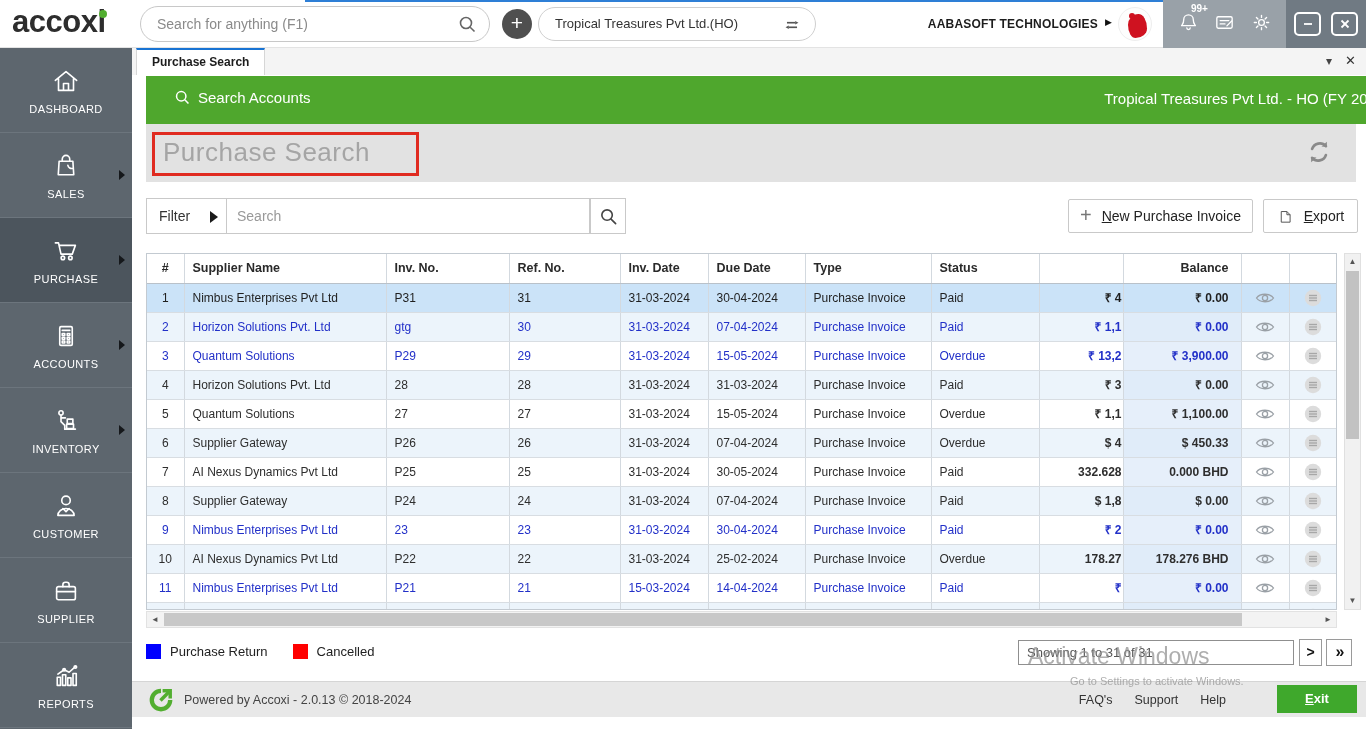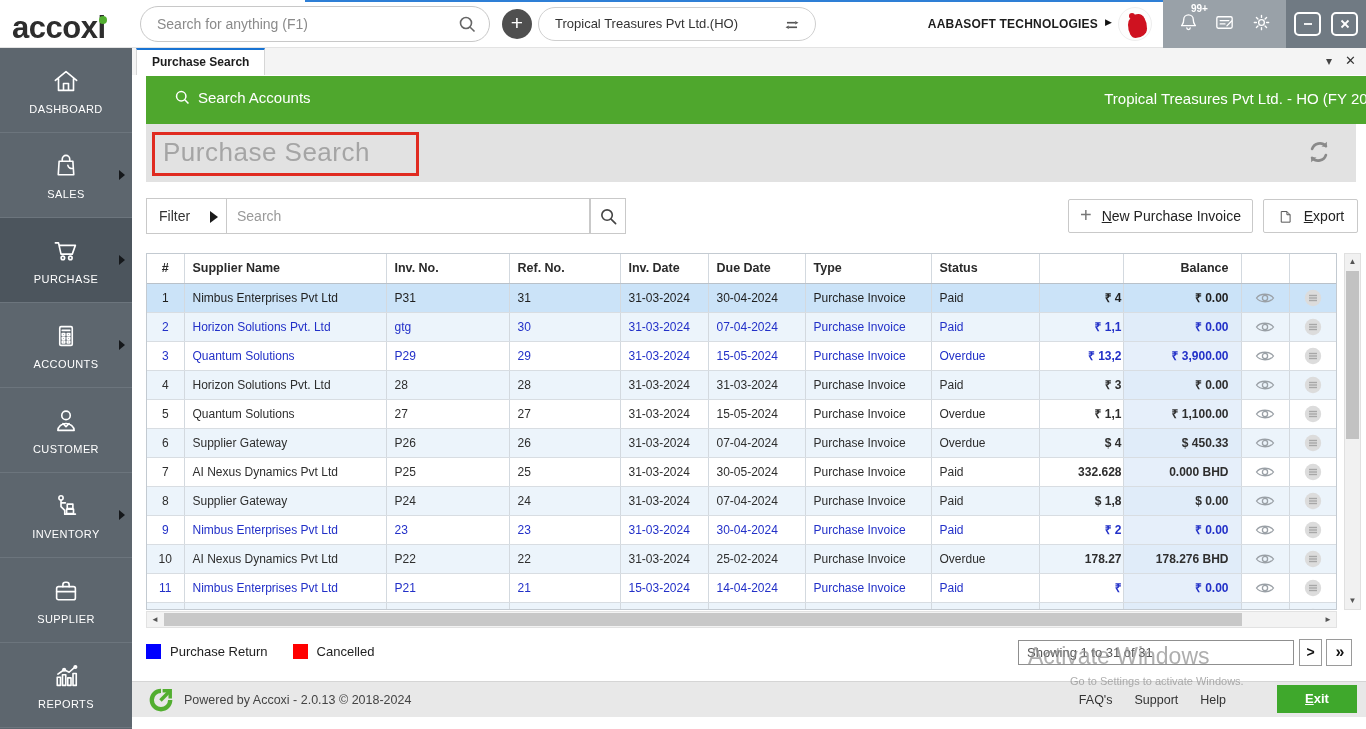--- a/index.html
+++ b/index.html
@@ -2,21 +2,21 @@
 <html><head>
 <meta charset="utf-8">
 <style>
   * { margin:0; padding:0; box-sizing:border-box; }
   html,body { font-family:"Liberation Sans", sans-serif; background:#fff; }
   .window { position:relative; width:1366px; height:729px; overflow:hidden; background:#fff; outline:1px solid #8fa3b5; }
 
   
   .topbar { position:absolute; left:0; top:0; width:1366px; height:48px; background:#fff; border-bottom:1px solid #e3e3e3; z-index:20; }
   .top-accent { position:absolute; left:305px; top:0; width:858px; height:2px; background:#2e7fd6; }
-  .logo { position:absolute; left:12px; top:10px; font-size:31px; font-weight:bold; color:#2d2d2d; letter-spacing:-0.5px; }
+  .logo { position:absolute; left:12px; top:4px; font-size:31px; font-weight:bold; color:#2d2d2d; letter-spacing:-0.5px; }
   .logo-dot { position:absolute; right:-1px; top:6px; width:8px; height:8px; border-radius:50%; background:#52ae30; }
   .g-search { position:absolute; left:140px; top:6px; width:350px; height:36px; border:1px solid #c8c8c8; border-radius:18px; background:#fff; }
   .g-search input { position:absolute; left:16px; top:1px; width:290px; height:32px; border:none; outline:none; font-size:14px; color:#444; background:transparent; font-family:inherit; }
   .g-search input::placeholder { color:#8a8a8a; }
   .g-search .mag { position:absolute; right:12px; top:7px; }
   .plus-btn { position:absolute; left:502px; top:9px; width:30px; height:30px; border-radius:50%; background:#4f4f4f; color:#fff; font-size:21px; line-height:27px; text-align:center; }
   .company-pill { position:absolute; left:538px; top:7px; width:278px; height:34px; border:1px solid #cfcfcf; border-radius:17px; background:#fff; }
   .company-pill .txt { position:absolute; left:16px; top:8px; font-size:13px; color:#333; }
   .company-pill .sw { position:absolute; right:12px; top:6px; }
   .account-name { position:absolute; right:268px; top:17px; font-size:12px; font-weight:bold; color:#1d1d1d; letter-spacing:.2px; }
@@ -234,37 +234,37 @@
             <rect x="13" y="13" width="2" height="1.6"></rect>
             <rect x="9" y="16" width="2" height="1.6"></rect>
             <rect x="13" y="16" width="2" height="1.6"></rect>
           </svg></span>
       <span class="sb-label">ACCOUNTS</span>
       <span class="sb-arrow"></span>
     </div>
 
     <div class="sb-item">
       <span class="sb-icon"><svg viewBox="0 0 24 24">
-            <circle cx="12" cy="7.5" r="3.4"></circle>
-            <path d="M5.5 19.5 a6.5 5.5 0 0 1 13 0 Z M9.5 14 L12 16.5 L14.5 14"></path>
-          </svg></span>
-      <span class="sb-label">CUSTOMER</span>
-
-    </div>
-
-    <div class="sb-item">
-      <span class="sb-icon"><svg viewBox="0 0 24 24">
             <circle cx="8" cy="5.5" r="1.7"></circle>
             <path d="M8 7.5 V12.5 L11 15.5 M8 9.5 H11.5 M11 15.5 V18.5"></path>
             <rect x="13" y="10.5" width="4.5" height="3.5"></rect>
             <rect x="12.5" y="14.5" width="5.5" height="3.5"></rect>
             <path d="M11 18.5 H19.5"></path>
           </svg></span>
       <span class="sb-label">INVENTORY</span>
       <span class="sb-arrow"></span>
+    </div>
+
+    <div class="sb-item">
+      <span class="sb-icon"><svg viewBox="0 0 24 24">
+            <circle cx="12" cy="7.5" r="3.4"></circle>
+            <path d="M5.5 19.5 a6.5 5.5 0 0 1 13 0 Z M9.5 14 L12 16.5 L14.5 14"></path>
+          </svg></span>
+      <span class="sb-label">CUSTOMER</span>
+
     </div>
 
     <div class="sb-item">
       <span class="sb-icon"><svg viewBox="0 0 24 24">
             <rect x="4.5" y="8.5" width="15" height="10.5" rx="1.5"></rect>
             <path d="M9.5 8.5 V7 a2 2 0 0 1 2-2 h1 a2 2 0 0 1 2 2 v1.5 M4.5 12.5 h15"></path>
           </svg></span>
       <span class="sb-label">SUPPLIER</span>
 
     </div>

